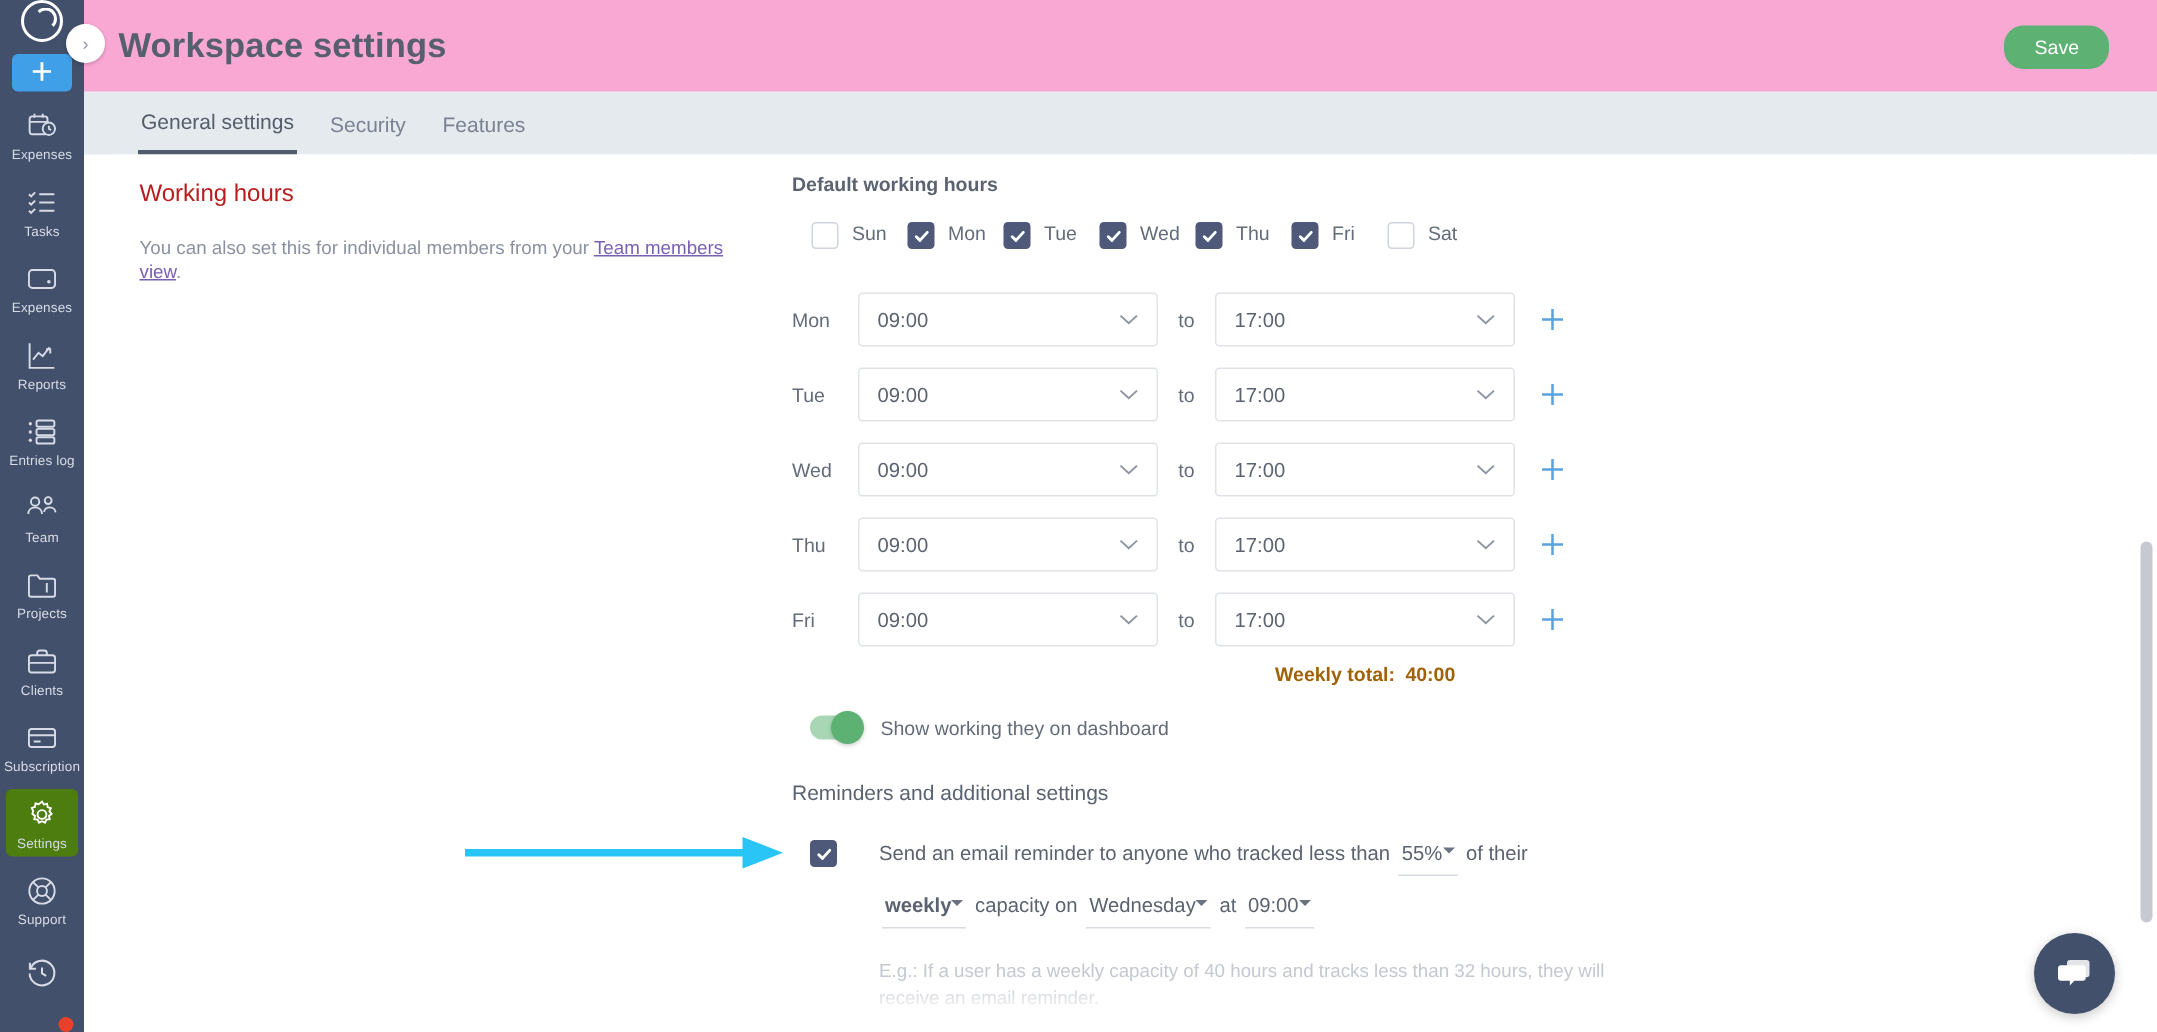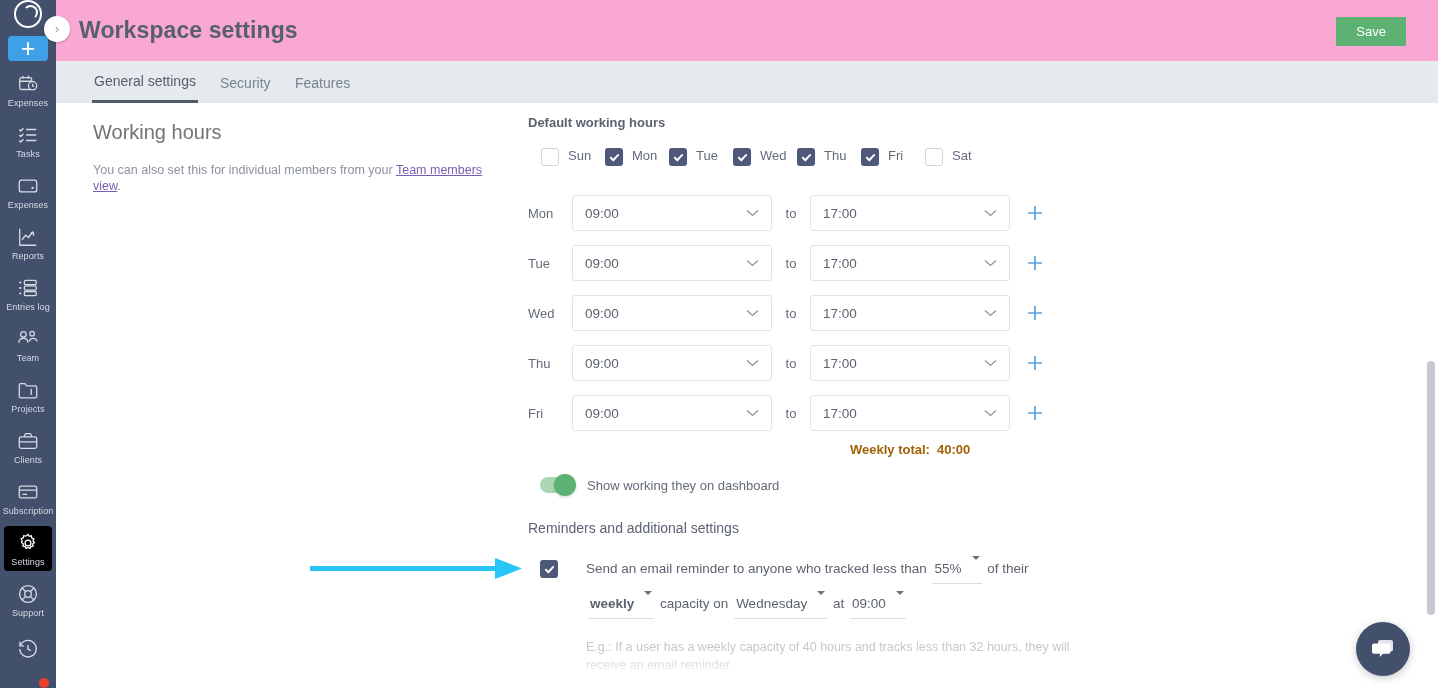--- a/index.html
+++ b/index.html
@@ -31,21 +31,21 @@
   .add-btn {
     width: 40px; height: 40px; border-radius: 4px; background: #3fa0e8;
     display: flex; align-items: center; justify-content: center;
     color: #fff; font-size: 25px; font-weight: 300; line-height: 1; cursor: pointer;
   }
   .sb-item {
     width: 48px; padding: 6px 0 4px; margin-top: 6px;
     display: flex; flex-direction: column; align-items: center; gap: 3px;
     color: #d6dbe6; cursor: pointer; border-radius: 4px;
   }
-  .sb-item.active { background: #000000; }
+  .sb-item.active { background: #4d7c0f; }
   .sb-item .sb-label { font-size: 9px; letter-spacing: .1px; line-height: 10px; white-space: nowrap; }
   .sb-ico { width: 22px; height: 22px; display: block; }
   .sb-ico svg { width: 22px; height: 22px; display: block; }
   .sb-bottom-div { width: 56px; height: 1px; background: #5b6784; margin-top: 8px; }
   #sidebar .spacer { flex: 1 1 auto; }
   .notif-wrap { position: relative; }
   .notif-dot {
     position: absolute; right: 3px; top: 0px; width: 10px; height: 10px;
     border-radius: 50%; background: #e8402a;
   }
@@ -60,21 +60,21 @@
   #header {
     position: absolute; left: 56px; top: 0; right: 0; height: 62px;
     background: #f9a8d4; border-bottom: 1px solid #e9edf1;
   }
   #page-title {
     position: absolute; left: 23px; top: 17px;
     font-size: 23px; font-weight: bold; color: #575f6e; letter-spacing: .1px;
   }
   #save-btn {
     position: absolute; right: 32px; top: 17px;
-    background: #5cb173; color: #fff; border: none; border-radius: 1px;
+    background: #5cb173; color: #fff; border: none; border-radius: 13px;
     padding: 7px 20px; font-size: 13px; font-family: "Liberation Sans", sans-serif;
     cursor: pointer;
   }
 
   
   #tabbar {
     position: absolute; left: 56px; top: 62px; right: 0; height: 41px;
     background: #e4eaee;
   }
   .tab {
@@ -82,21 +82,21 @@
     font-size: 14px; color: #7b8291; cursor: pointer; padding: 0 2px;
   }
   .tab.active { color: #555d6b; border-bottom: 3px solid #525b6b; }
 
   
   #content {
     position: absolute; left: 76px; top: 103px; width: 1346px; height: 585px;
     background: #ffffff; overflow: hidden;
   }
   #left-col { position: absolute; left: 17px; top: 18px; width: 420px; }
-  #left-col h2 { font-size: 20px; font-weight: normal; color: #737373; margin-bottom: 18px; }
+  #left-col h2 { font-size: 16px; font-weight: normal; color: #b91c1c; margin-bottom: 18px; }
   #left-col p { font-size: 12.5px; color: #8b91a0; line-height: 16px; }
   #left-col a { color: #7a5fb5; text-decoration: underline; }
 
   #right-col { position: absolute; left: 452px; top: 12px; width: 640px; }
 
   .section-label { font-size: 13px; font-weight: bold; color: #5b6270; margin-bottom: 18px; }
 
   
   .daysrow { display: flex; align-items: center; gap: 0px; margin-left: 13px; }
   .daycell { display: flex; align-items: flex-start; gap: 9px; width: 64px; }
@@ -145,21 +145,21 @@
   .togglerow .tlabel { font-size: 13px; color: #636a78; }
 
   #reminders-label { margin-top: 27px; font-size: 14px; color: #5b6270; }
 
   .remrow { display: flex; align-items: flex-start; margin-top: 22px; }
   .remrow .cbox { margin-left: 12px; margin-top: 2px; }
   .rem-body { margin-left: 28px; }
   .rem-line1, .rem-line2 { font-size: 13.5px; color: #5c6370; line-height: 22px; }
   .rem-line2 { margin-top: 9px; }
   .inline-sel {
-    display: inline-flex; align-items: flex-start; gap: 10px;
+    display: inline-flex; align-items: center; gap: 0;
     border-bottom: 1px solid #d8dce3; padding: 0 2px 3px 2px; margin: 0 2px; cursor: pointer;
   }
   .inline-sel.bold { font-weight: bold; }
   .caret { display: inline-block; width: 0; height: 0;
     border-left: 4px solid transparent; border-right: 4px solid transparent;
     border-top: 4px solid #6b7281; position: relative; top: -2px; }
   .rem-hint {
     margin-top: 19px; font-size: 12.5px; color: #c4c8d0; line-height: 18px; width: 500px;
   }
 

